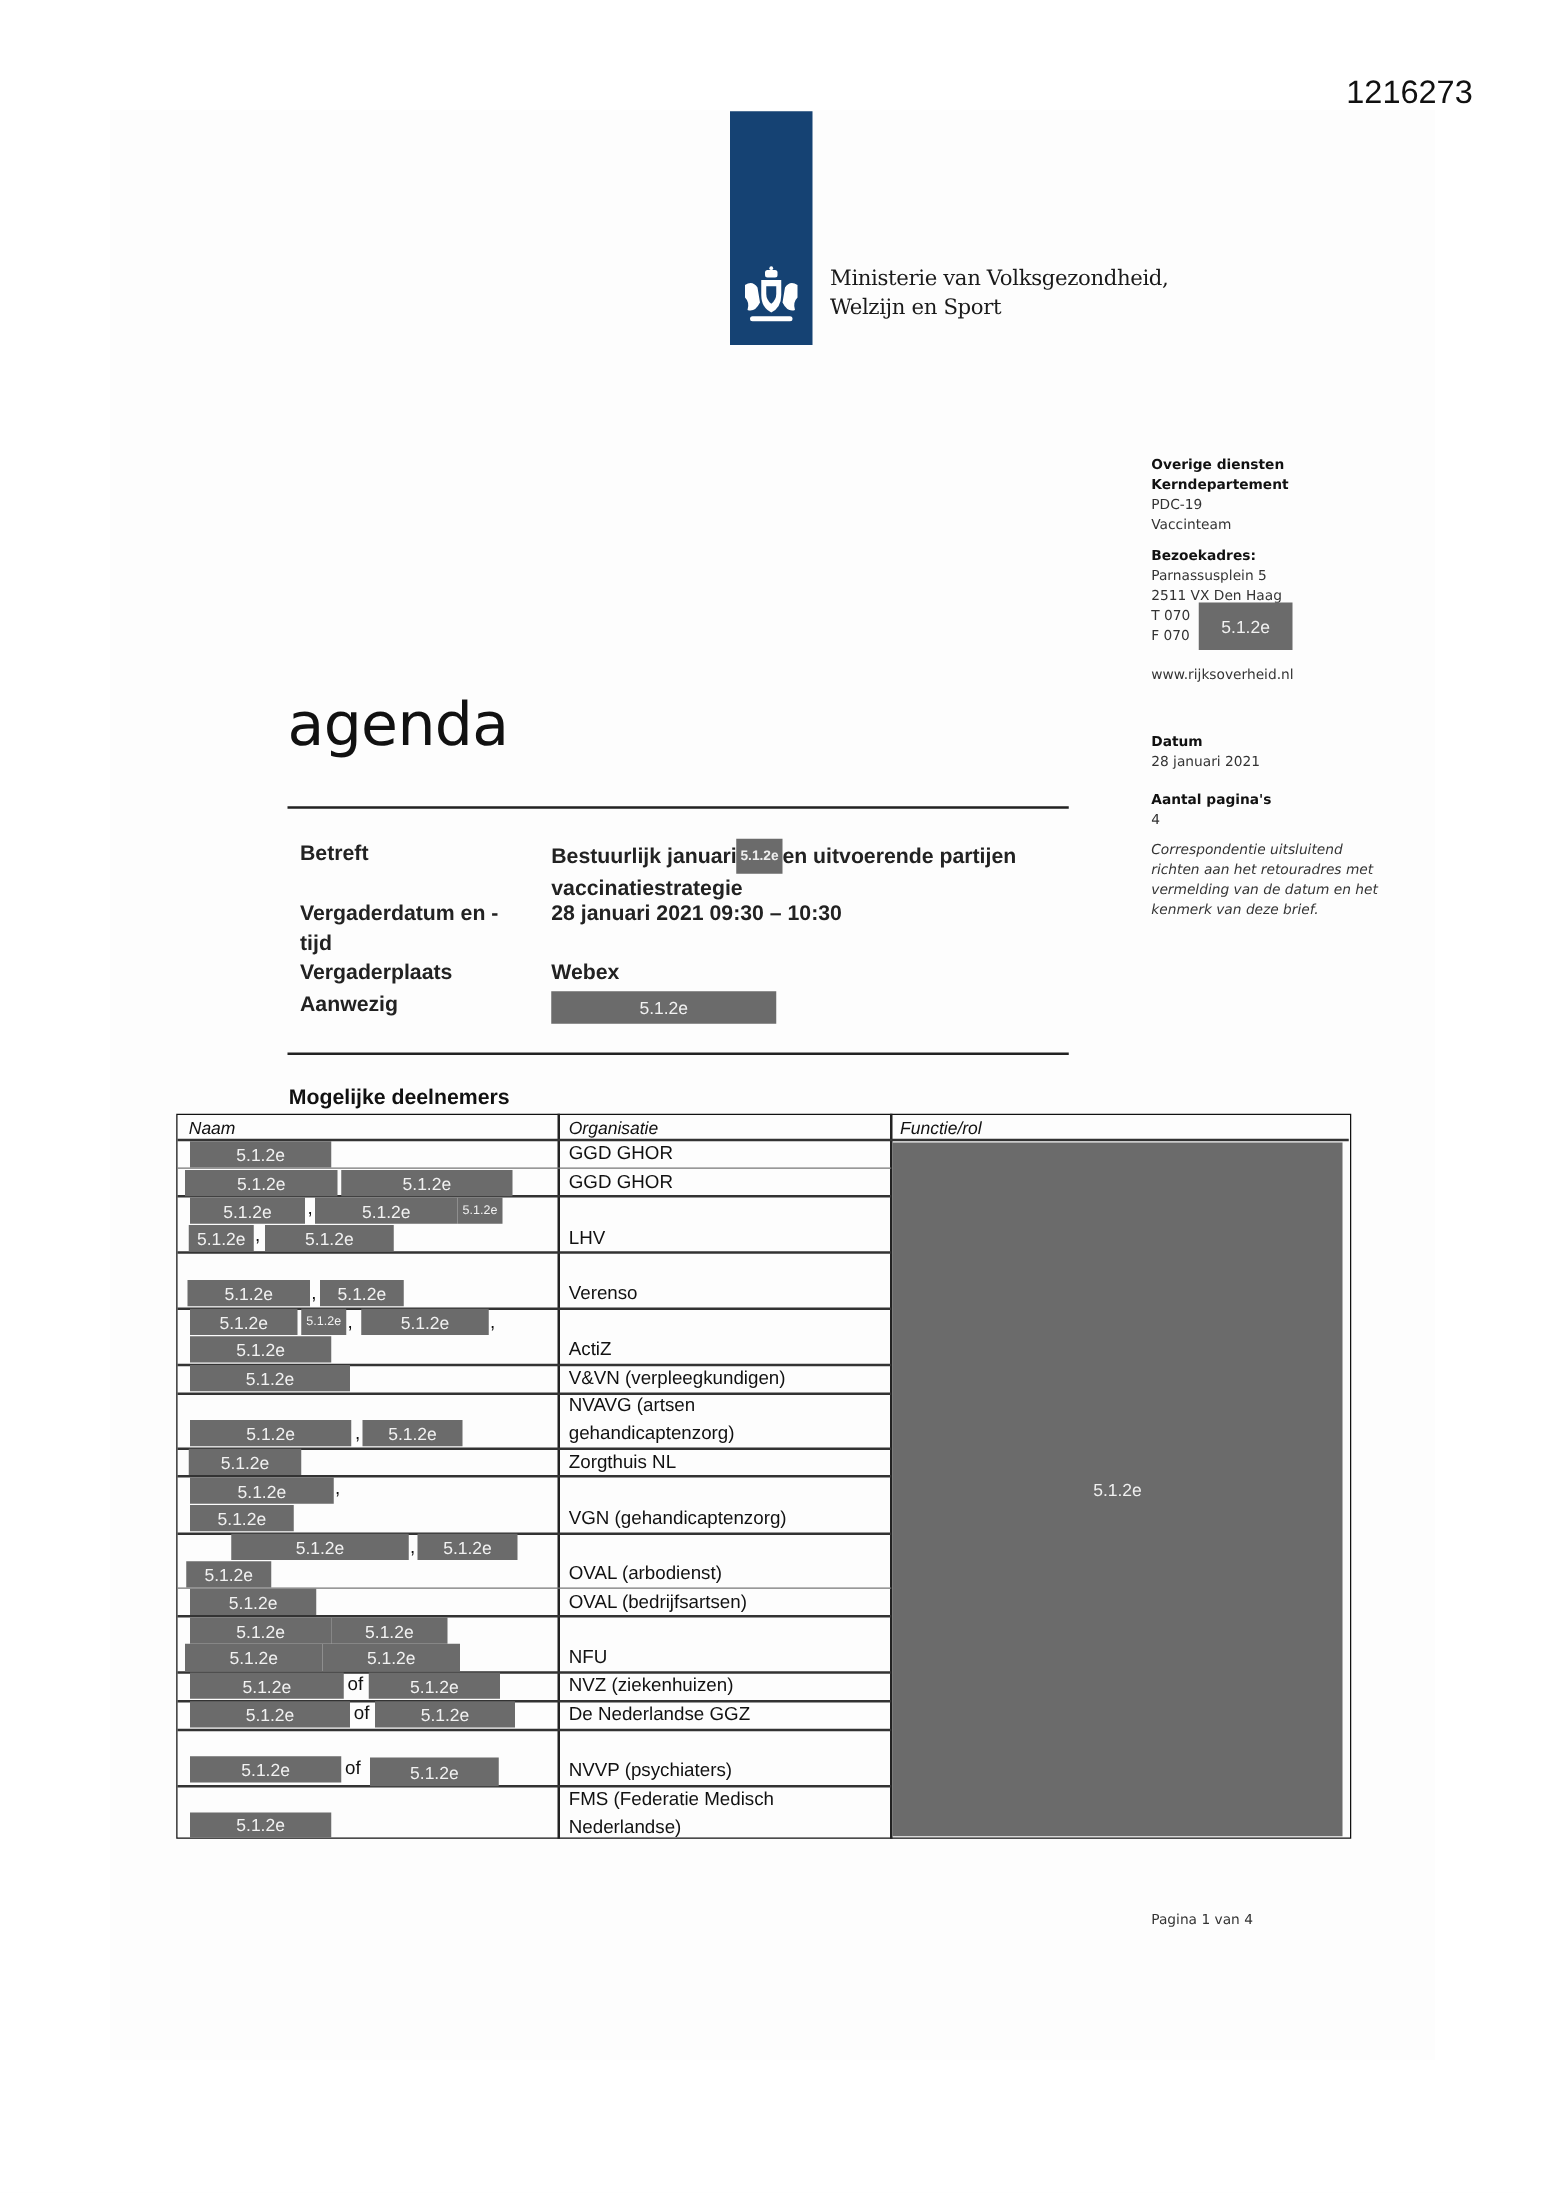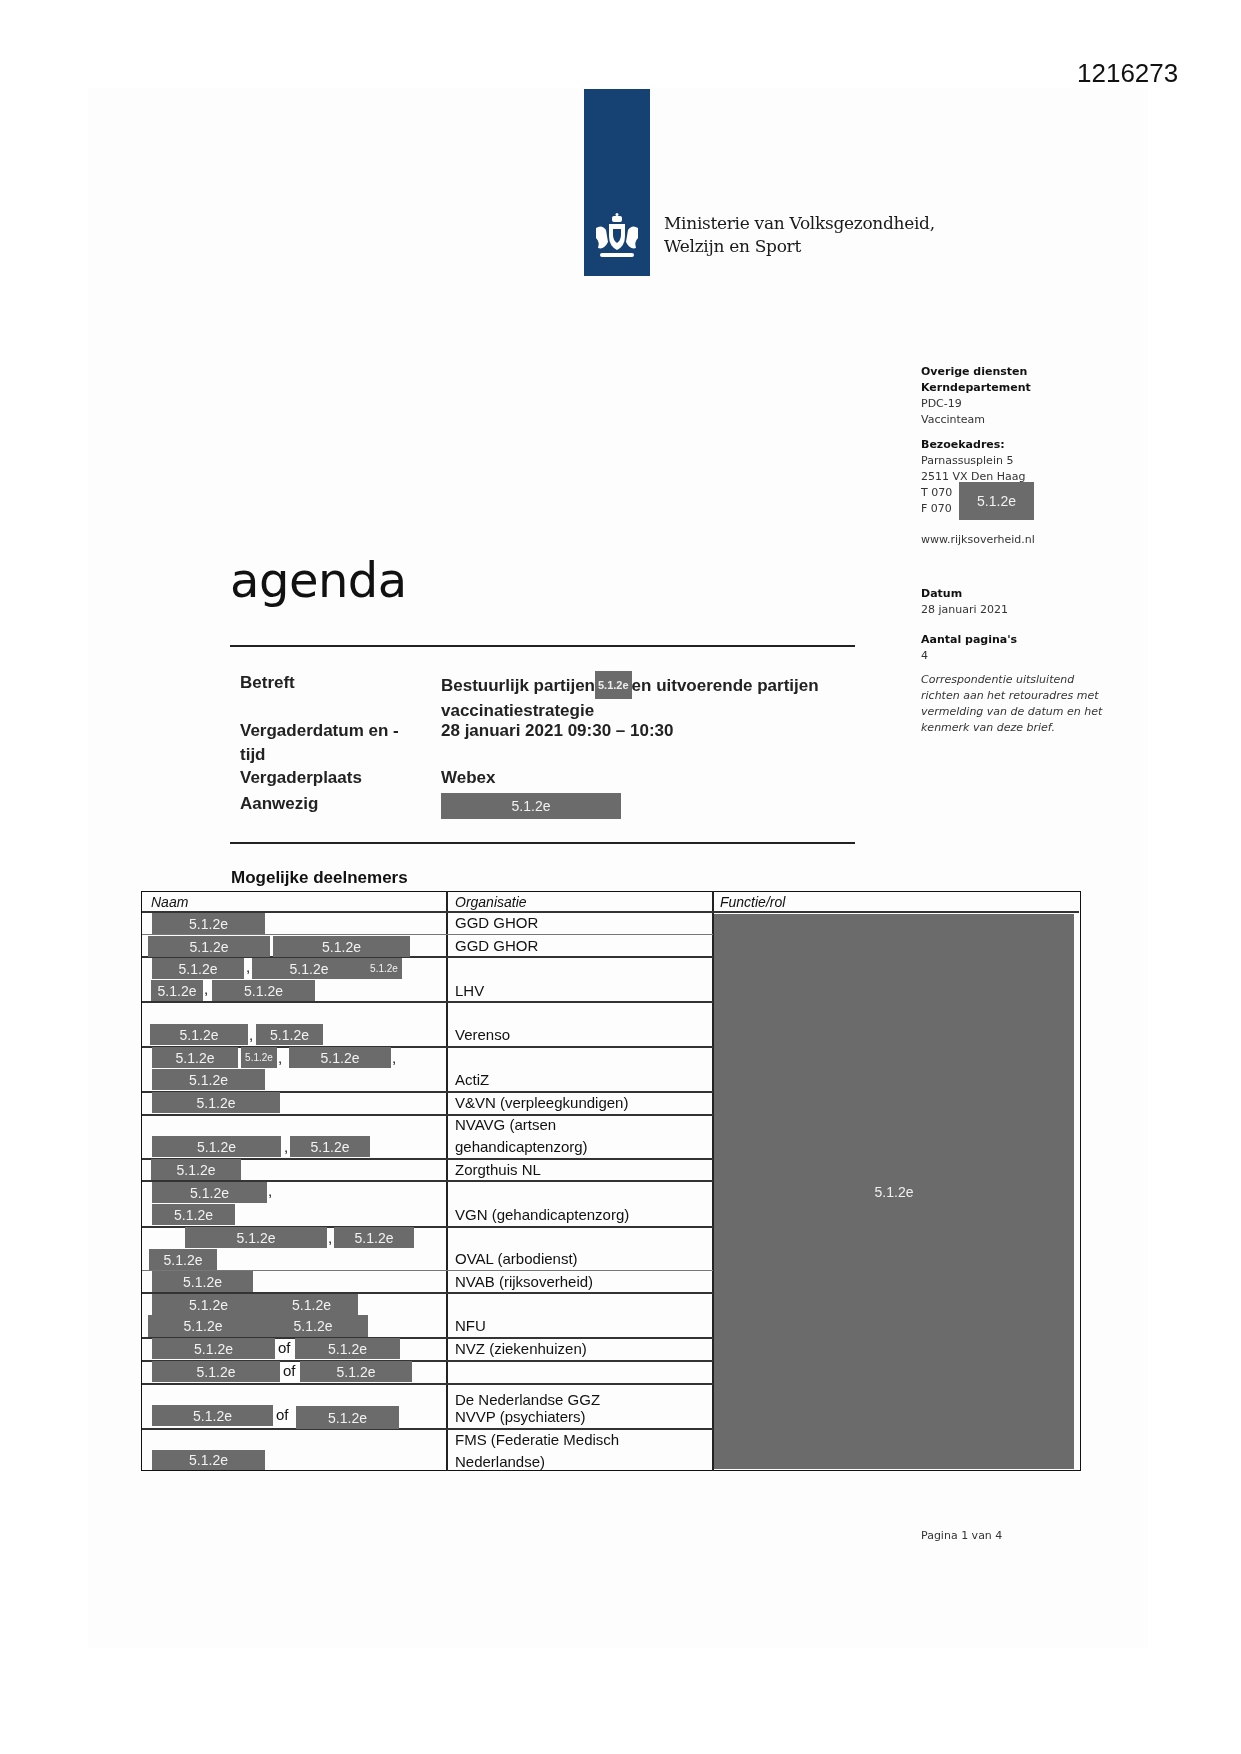--- a/index.html
+++ b/index.html
@@ -83,21 +83,21 @@
 </div>
 <div class="abs side" style="top:672px; width:185px;">
   <i>Correspondentie uitsluitend richten aan het retouradres met vermelding van de datum en het kenmerk van deze brief.</i>
 </div>
 
 <div class="abs agenda-title">agenda</div>
 <div class="abs rule" style="top:645px;"></div>
 
 <div class="abs meta" style="left:240px; top:671px;">Betreft</div>
 <div class="abs meta" style="left:441px; top:671px; width:420px;">
-  <span>Bestuurlijk partijen</span><span class="inline-redact">5.1.2e</span><span>en uitvoerende partijen</span><br>
+  <span>Bestuurlijk januari</span><span class="inline-redact">5.1.2e</span><span>en uitvoerende partijen</span><br>
   <span>vaccinatiestrategie</span>
 </div>
 <div class="abs meta" style="left:240px; top:719px;">
   <div>Vergaderdatum en -</div>
   <div>tijd</div>
 </div>
 <div class="abs meta" style="left:441px; top:719px;">28 januari 2021 09:30 – 10:30</div>
 <div class="abs meta" style="left:240px; top:766px;">Vergaderplaats</div>
 <div class="abs meta" style="left:441px; top:766px;">Webex</div>
 <div class="abs meta" style="left:240px; top:792px;">Aanwezig</div>
@@ -137,24 +137,24 @@
 <div class="org" style="top:1024px;text-align:right;">Verenso</div>
 <div class="org" style="top:1069px;">ActiZ</div>
 <div class="org" style="top:1092px;">V&amp;VN (verpleegkundigen)</div>
 <div class="org" style="top:1114px;">
   <div>NVAVG (artsen</div>
   <div>gehandicaptenzorg)</div>
 </div>
 <div class="org" style="top:1159px;">Zorgthuis NL</div>
 <div class="org" style="top:1204px;">VGN (gehandicaptenzorg)</div>
 <div class="org" style="top:1248px;">OVAL (arbodienst)</div>
-<div class="org" style="top:1271px;">NVAB (rijksoverheid)</div>
+<div class="org" style="top:1271px;">OVAL (bedrijfsartsen)</div>
 <div class="org" style="top:1315px;">NFU</div>
 <div class="org" style="top:1338px;">NVZ (ziekenhuizen)</div>
-<div class="org" style="top:1361px;margin-top:28px;">De Nederlandse GGZ</div>
+<div class="org" style="top:1361px;">De Nederlandse GGZ</div>
 <div class="org" style="top:1406px;">NVVP (psychiaters)</div>
 <div class="org" style="top:1429px;">
   <div>FMS (Federatie Medisch</div>
   <div>Nederlandse)</div>
 </div>
 
 <div class="redact" style="left:152px; top:913px; width:113px; height:21px;">5.1.2e</div>
 
 <div class="redact" style="left:148px; top:936px; width:122px; height:21px;">5.1.2e</div>
 <div class="redact" style="left:273px; top:936px; width:137px; height:21px;">5.1.2e</div>

